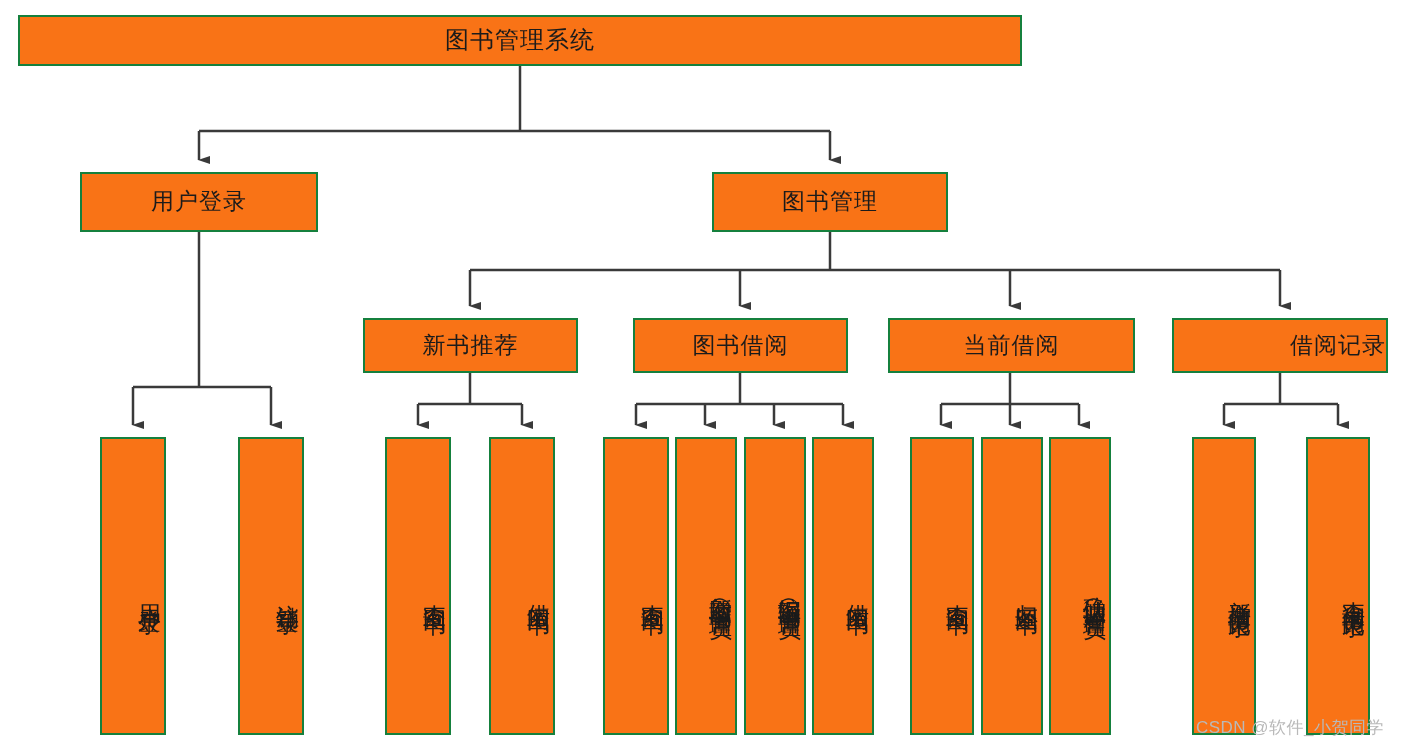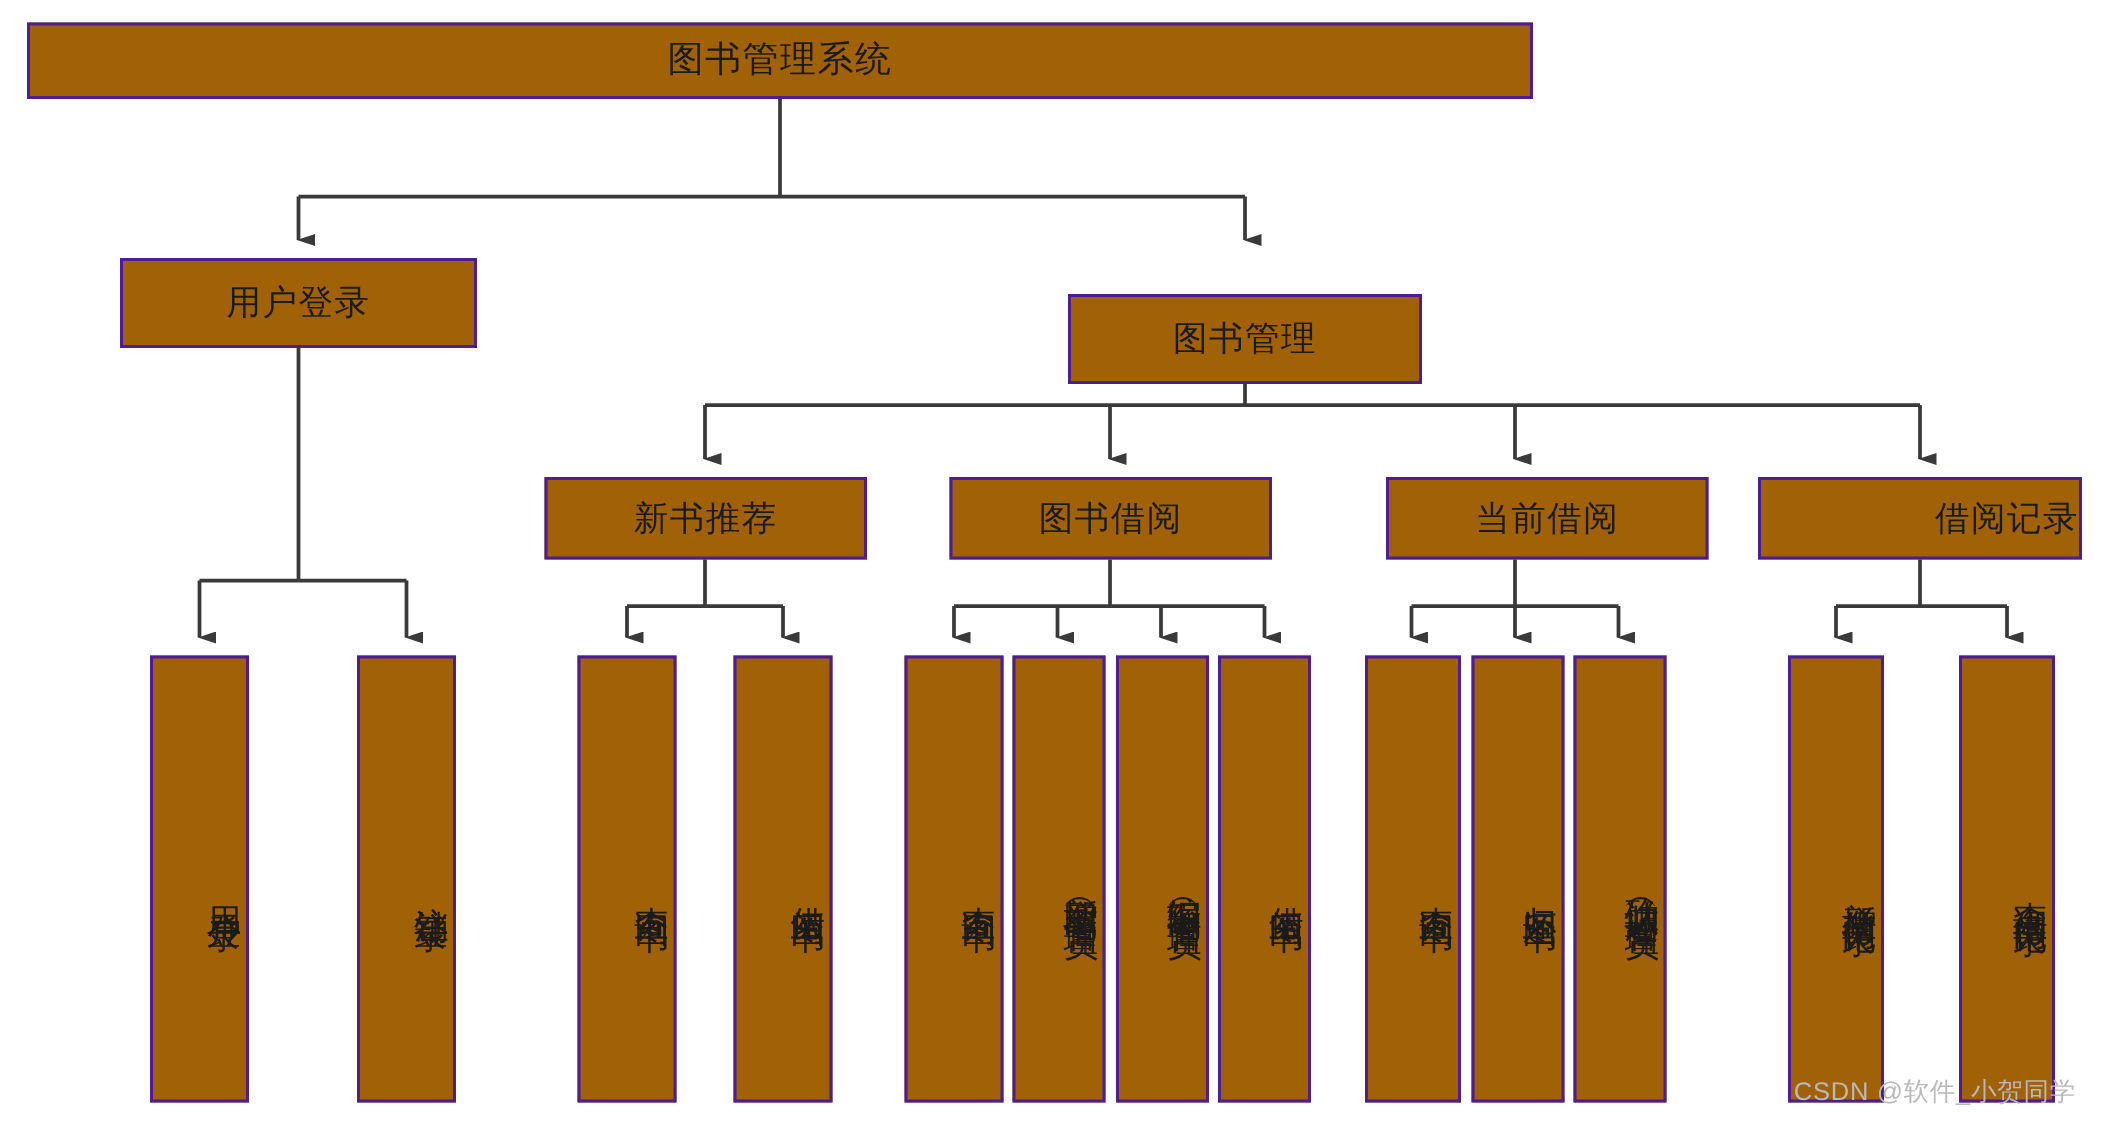--- a/index.html
+++ b/index.html
@@ -16,22 +16,22 @@
     overflow: hidden;
   }
   svg#wires {
     position: absolute;
     left: 0; top: 0;
     width: 1405px; height: 747px;
     pointer-events: none;
   }
   .node {
     position: absolute;
-    border: 2px solid #4c1d95;
-    background: #a16207;
+    border: 2px solid #15803d;
+    background: #f97316;
     display: flex;
     align-items: center;
     justify-content: center;
     color: #1b1b1b;
   }
   .node.horiz {
     font-size: 23px;
     letter-spacing: 1px;
     line-height: 1.2;
   }
@@ -117,31 +117,31 @@
     </g>
   </svg>
 
   <div class="node horiz root" style="left:18px; top:15px; width:1004px; height:51px;">
     <span>图书管理系统</span>
   </div>
 
   <div class="node horiz" style="left:80px; top:172px; width:238px; height:60px;">
     <span>用户登录</span>
   </div>
-  <div class="node horiz" style="left:712px; top:172px; width:236px; height:60px;margin-top:24px;">
+  <div class="node horiz" style="left:712px; top:172px; width:236px; height:60px;">
     <span>图书管理</span>
   </div>
 
   <div class="node horiz" style="left:363px; top:318px; width:215px; height:55px;">
     <span>新书推荐</span>
   </div>
   <div class="node horiz" style="left:633px; top:318px; width:215px; height:55px;">
     <span>图书借阅</span>
   </div>
-  <div class="node horiz" style="left:924px; top:318px; width:215px; height:55px;">
+  <div class="node horiz" style="left:888px; top:318px; width:247px; height:55px;">
     <span>当前借阅</span>
   </div>
   <div class="node horiz" style="left:1172px; top:318px; width:216px; height:55px;justify-content:flex-end;">
     <span>借阅记录</span>
   </div>
 
   <div class="node vert" style="left:100px; top:437px; width:66px; height:298px;">
     <span>用户登录</span>
   </div>
   <div class="node vert" style="left:238px; top:437px; width:66px; height:298px;">

